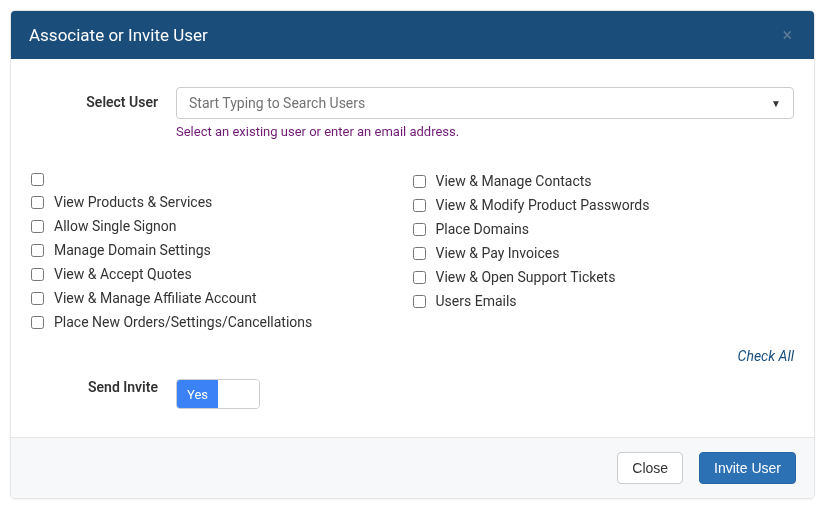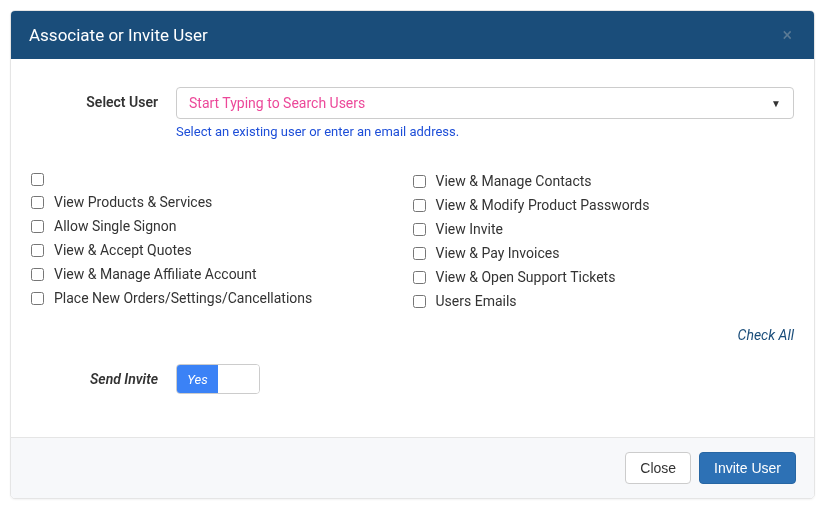--- a/index.html
+++ b/index.html
@@ -68,29 +68,29 @@
       padding: 7px 12px;
       font-size: 14px;
       color: #555;
       display: flex;
       justify-content: space-between;
       align-items: center;
       cursor: text;
       background: #fff;
     }
     .select-user-input .placeholder {
-      color: #ec4899;
+      color: #737373;
     }
     .caret-down {
       font-size: 10px;
       color: #333;
     }
     .hint-text {
       font-size: 13px;
-      color: #1d4ed8;
+      color: #701a75;
       margin-top: 5px;
     }
     .permissions-row {
       display: flex;
       margin-top: 34px;
     }
     .perm-columns {
       flex: 1;
       display: flex;
     }
@@ -116,23 +116,21 @@
     }
     .check-all-link {
       color: #1a4d7a;
       font-size: 14px;
       cursor: pointer;
       text-decoration: none;
       font-style: italic;
     }
     .send-invite-row {
       display: flex;
-      margin-top: 20px;
-      align-items: center;
-      font-style: italic;
+      margin-top: 14px;
     }
     .toggle {
       display: flex;
       border: 1px solid #ccc;
       border-radius: 4px;
       overflow: hidden;
       width: 84px;
       height: 30px;
     }
     .toggle-yes {
@@ -149,21 +147,21 @@
       background: #fff;
       flex: 1;
       cursor: pointer;
     }
     .modal-footer {
       background: #f7f8fa;
       border-top: 1px solid #e5e5e5;
       padding: 14px 18px;
       display: flex;
       justify-content: flex-end;
-      gap: 8px;
+      gap: 16px;
     }
     .btn {
       padding: 7px 14px;
       border-radius: 4px;
       font-size: 14px;
       cursor: pointer;
       border: 1px solid transparent;
     }
     .btn-default {
       background: #fff;
@@ -209,20 +207,24 @@
             <label class="perm-item">
                 <input type="checkbox" style="">
                 <span>View Products &amp; Services</span>
               </label>
             <label class="perm-item">
                 <input type="checkbox" style="">
                 <span>Allow Single Signon</span>
               </label>
             <label class="perm-item">
                 <input type="checkbox" style="">
+                <span>Manage Domain Settings</span>
+              </label>
+            <label class="perm-item">
+                <input type="checkbox" style="">
                 <span>View &amp; Accept Quotes</span>
               </label>
             <label class="perm-item">
                 <input type="checkbox" style="">
                 <span>View &amp; Manage Affiliate Account</span>
               </label>
             <label class="perm-item">
                 <input type="checkbox" style="">
                 <span>Place New Orders/Settings/Cancellations</span>
               </label>
@@ -231,21 +233,21 @@
             <label class="perm-item">
                 <input type="checkbox" style="">
                 <span>View &amp; Manage Contacts</span>
               </label>
             <label class="perm-item">
                 <input type="checkbox" style="">
                 <span>View &amp; Modify Product Passwords</span>
               </label>
             <label class="perm-item">
                 <input type="checkbox" style="">
-                <span>View Invite</span>
+                <span>Place Domains</span>
               </label>
             <label class="perm-item">
                 <input type="checkbox" style="">
                 <span>View &amp; Pay Invoices</span>
               </label>
             <label class="perm-item">
                 <input type="checkbox" style="">
                 <span>View &amp; Open Support Tickets</span>
               </label>
             <label class="perm-item">

